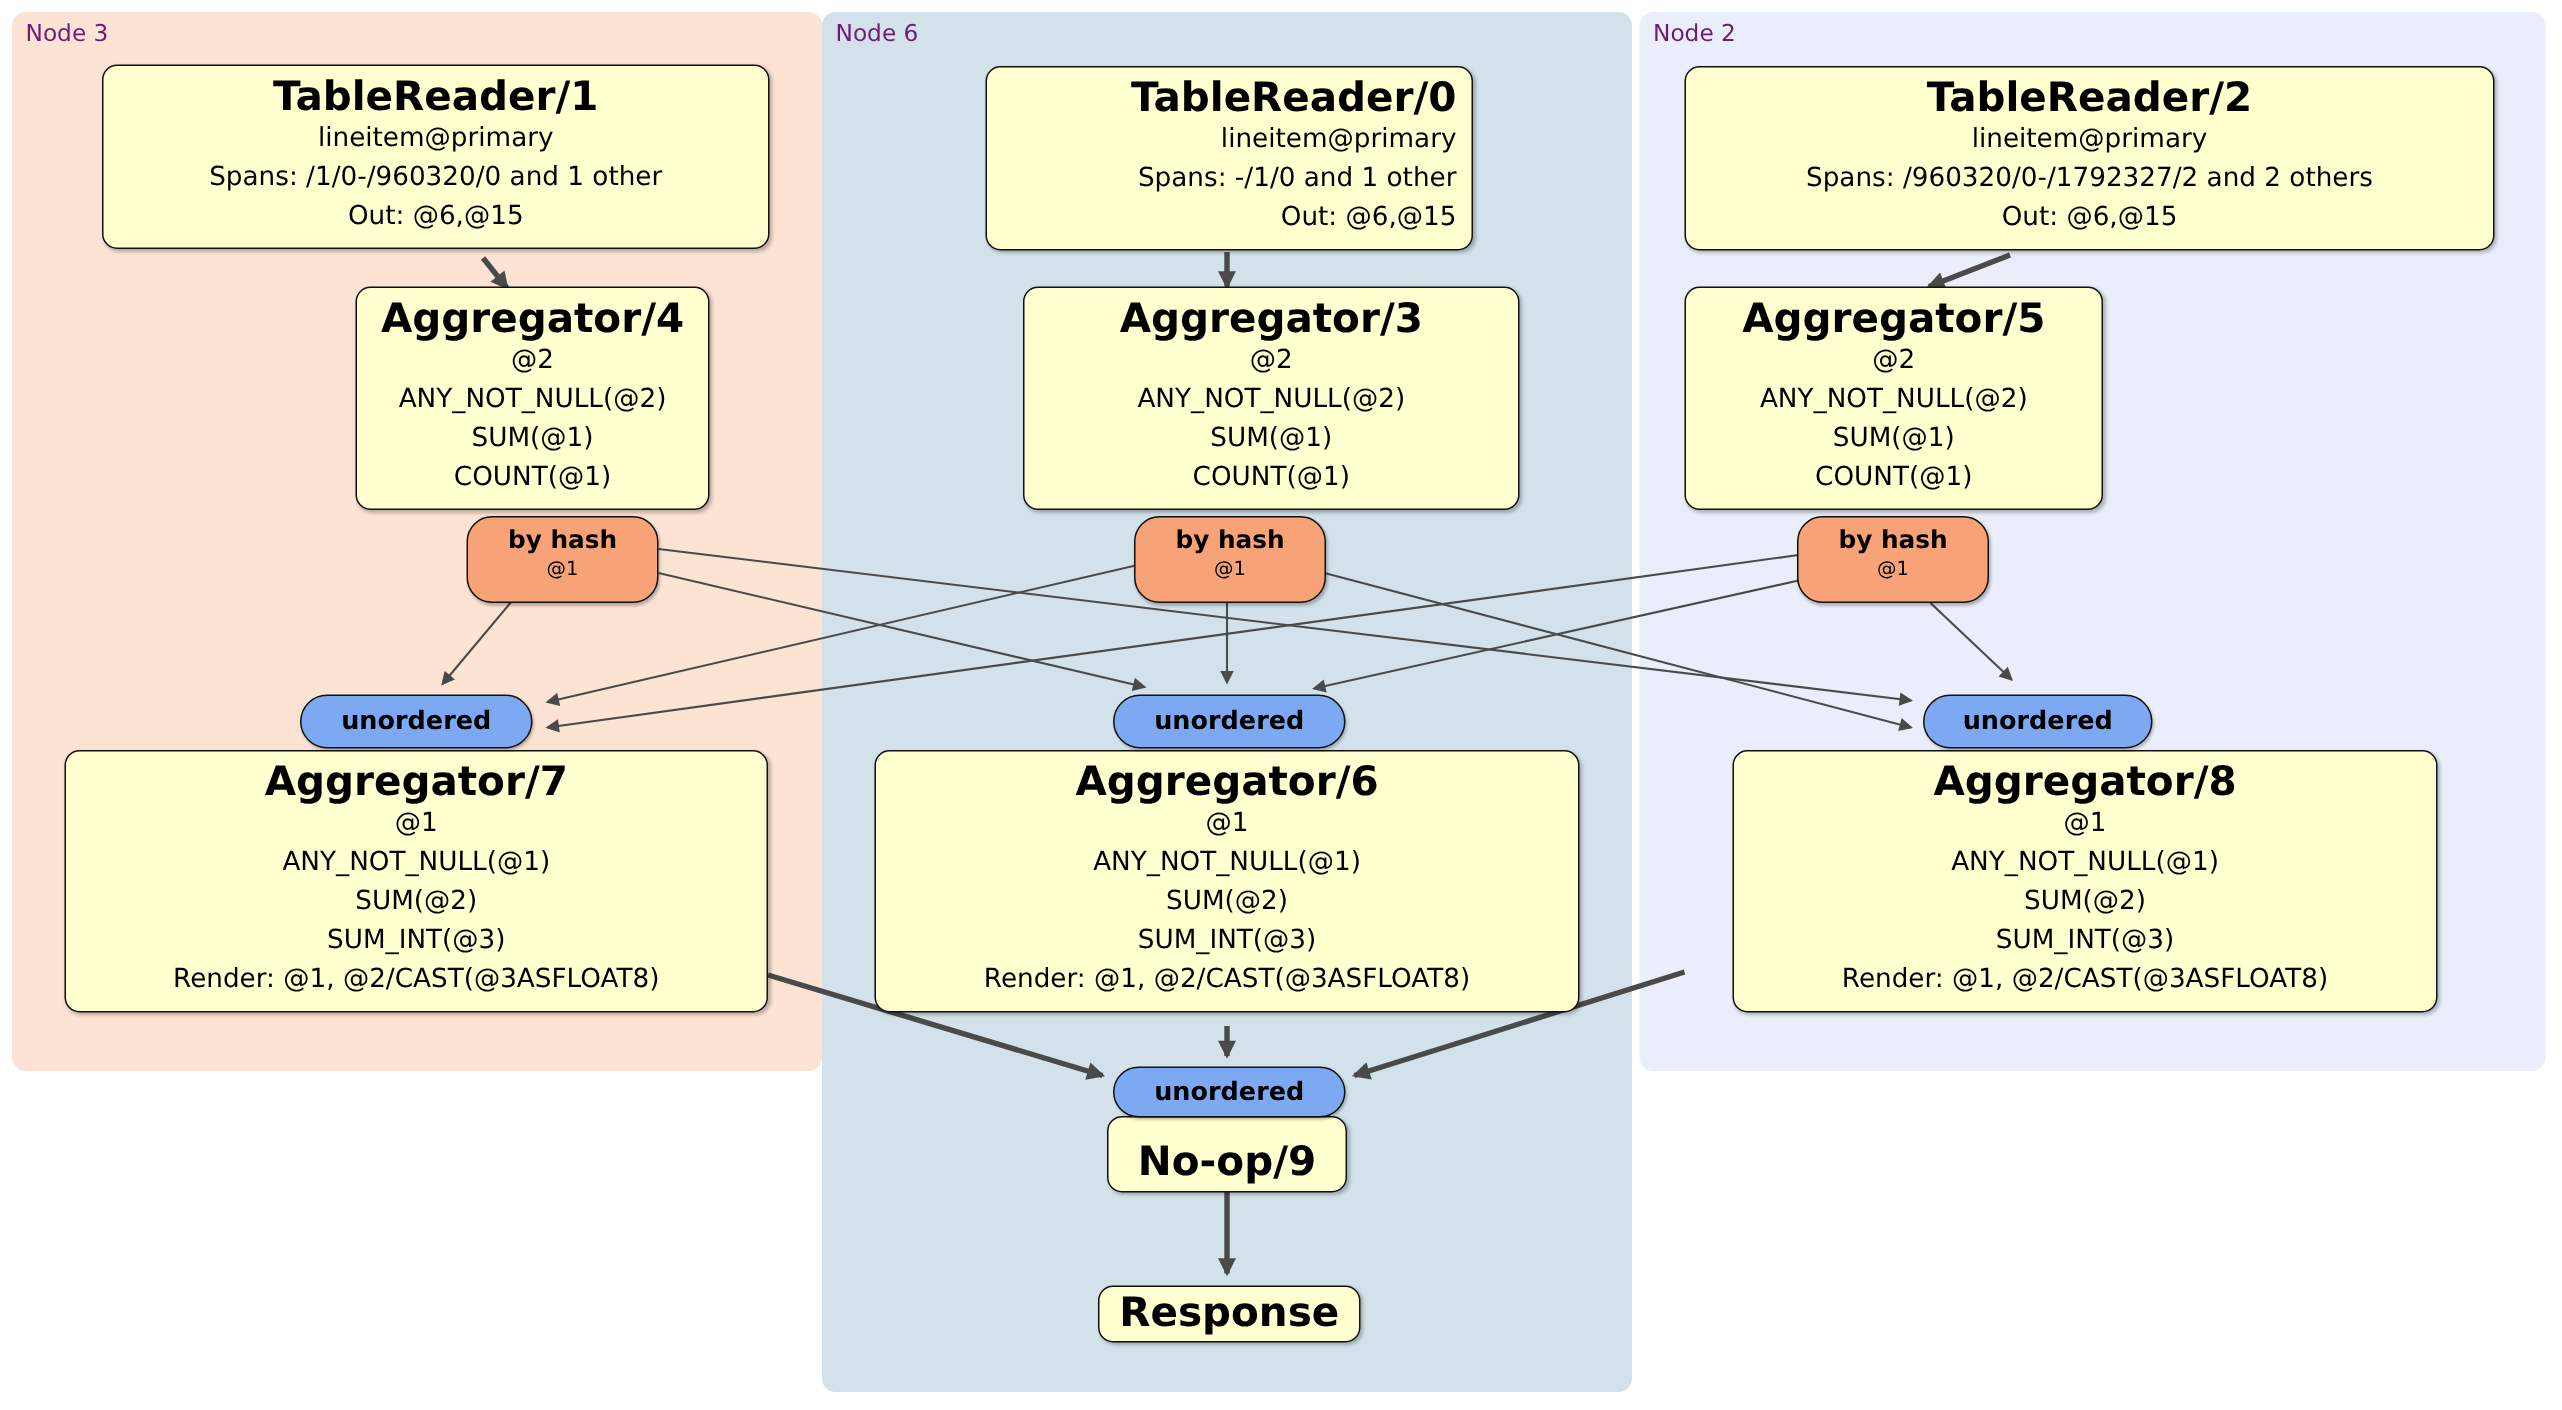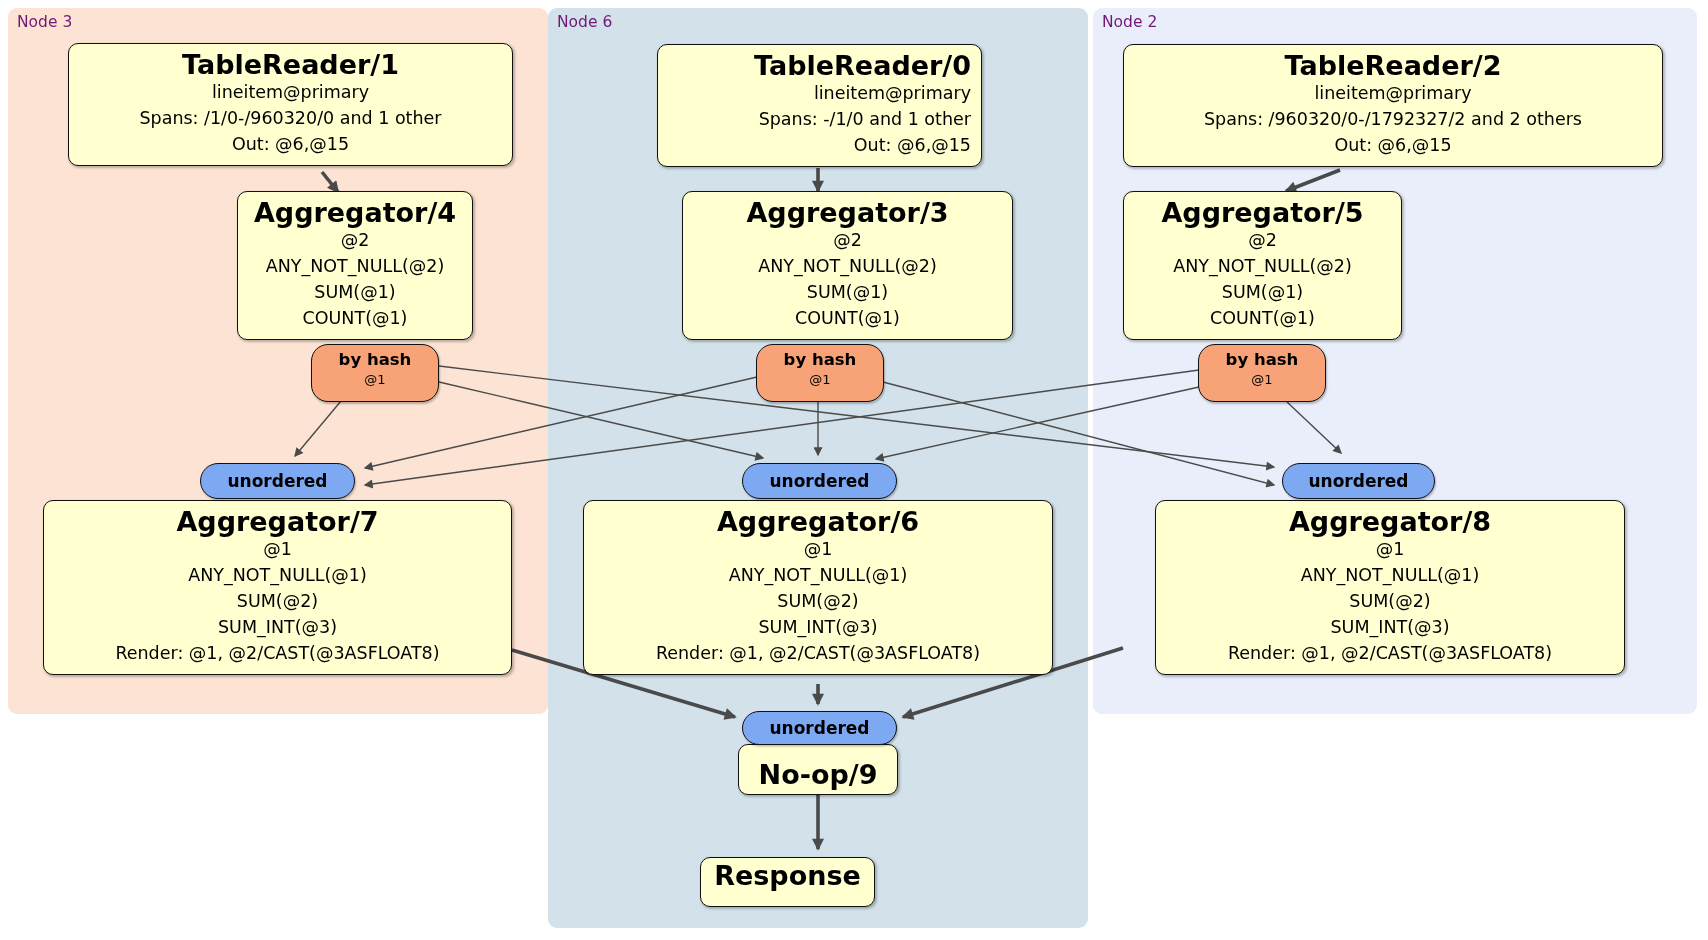--- a/index.html
+++ b/index.html
@@ -168,17 +168,17 @@
     <div class="box-line">SUM_INT(@3)</div>
     <div class="box-line">Render: @1, @2/CAST(@3ASFLOAT8)</div>
   </div>
 
   <div class="stream" style="left:742px;top:711px;width:155px;height:34px;">
     <span>unordered</span>
   </div>
   <div class="box" style="left:738px;top:744px;width:160px;padding-top:16px;padding-bottom:5px;">
     <div class="box-title">No-op/9</div>
   </div>
-  <div class="box" style="left:700px;top:857px;width:175px;padding-top:4px;padding-bottom:16px;">
+  <div class="box" style="left:732px;top:857px;width:175px;padding-top:4px;padding-bottom:4px;">
     <div class="box-title">Response</div>
   </div>
 
 </div>
 
 </body></html>

